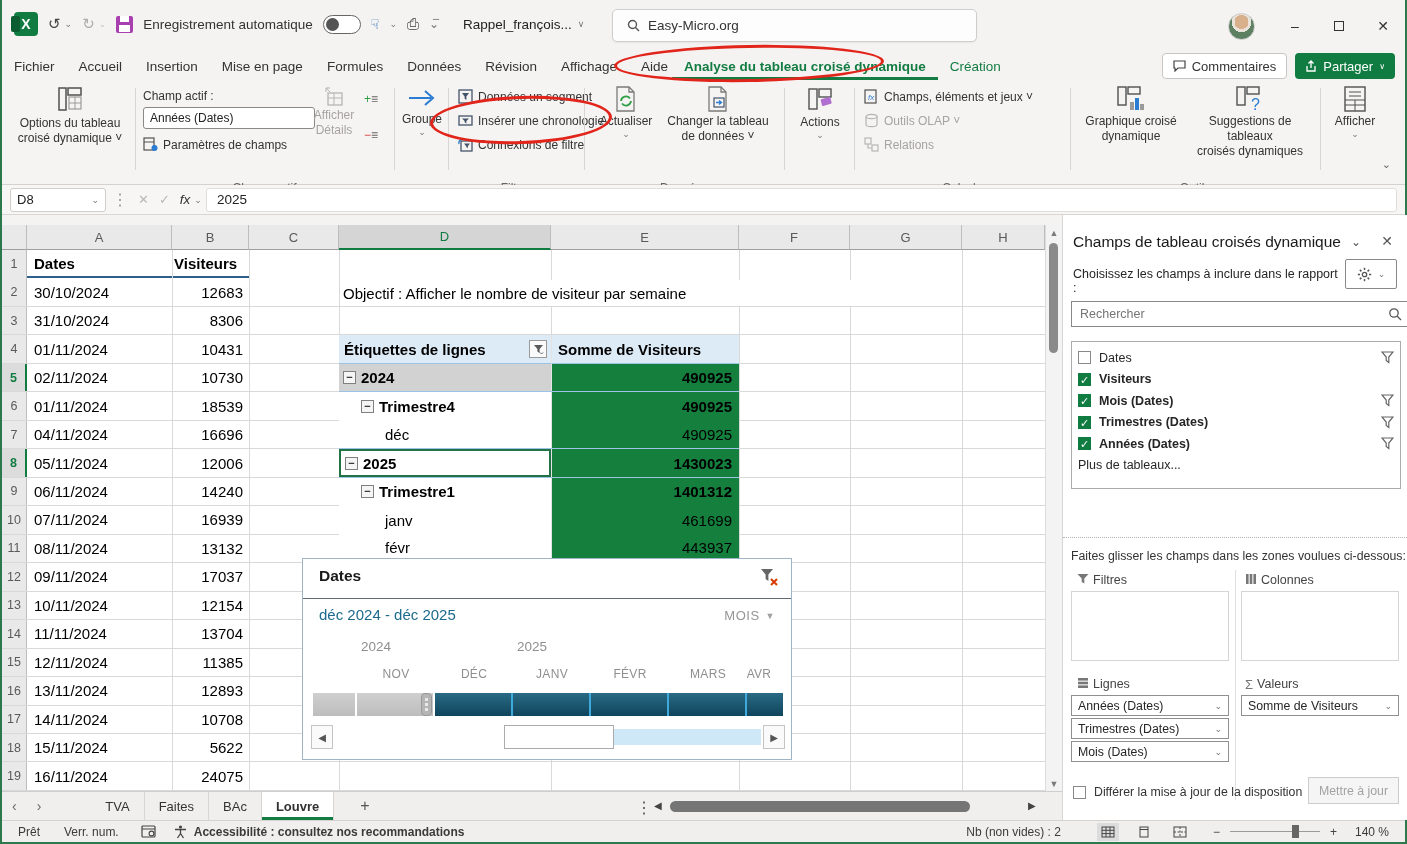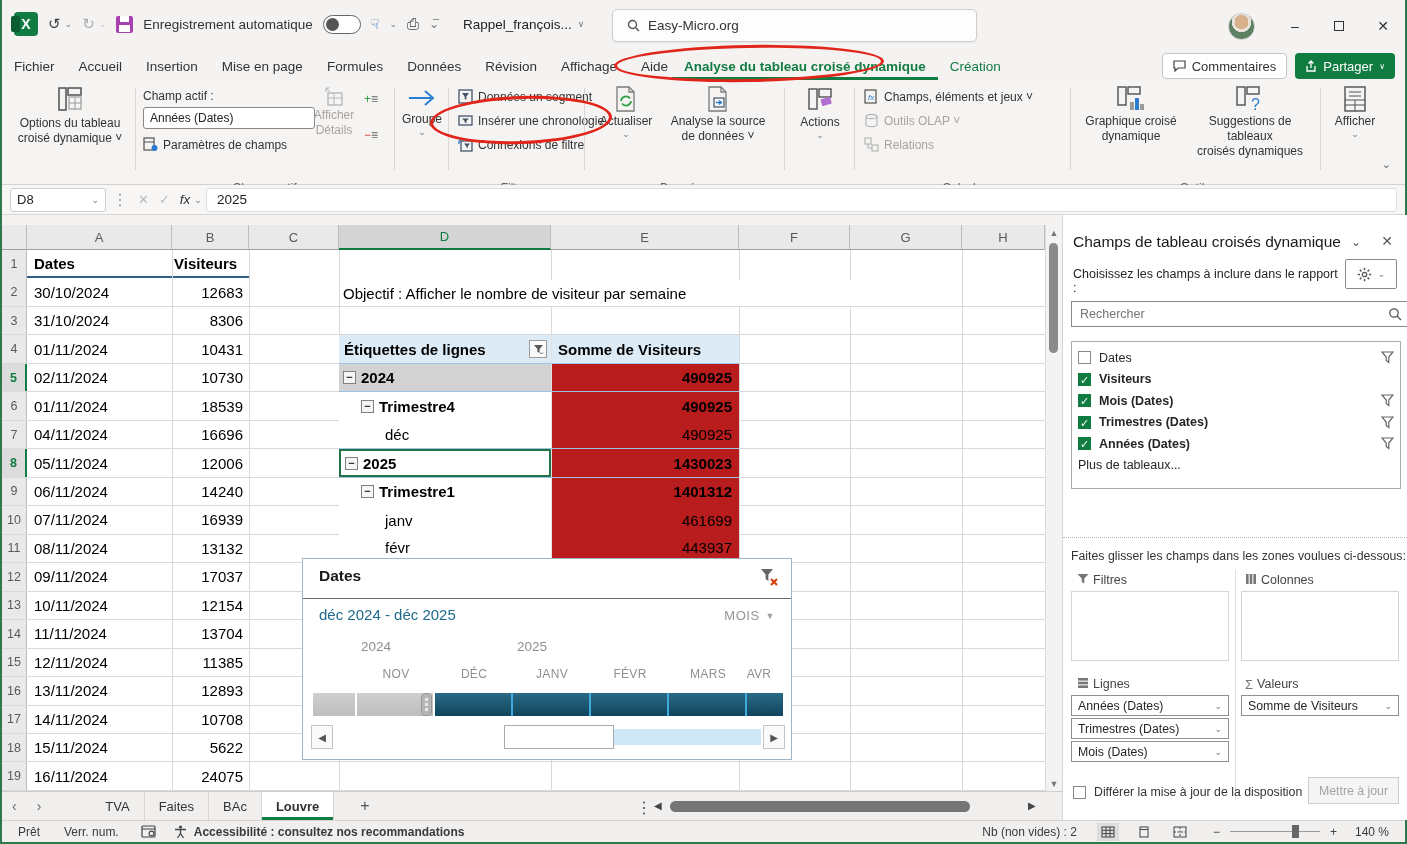--- a/index.html
+++ b/index.html
@@ -54,21 +54,21 @@
   .cB { width:77px; font-size:15px; color:#000; justify-content:flex-end; padding-right:6px; display:flex; align-items:center; flex:none;}
   .hdrcell { font-weight:bold; }
   .gr.hdr { border-bottom:none; }
   .gr.hdr .cA, .gr.hdr .cB { border-bottom:2px solid #2e5f8a; }
   
   #objective { position:absolute; left:341px; top:30px; width:525px; height:26px; background:#fff; font-size:15px; color:#000; display:flex; align-items:center; z-index:5;}
   
   #pivot { position:absolute; left:337px; top:85.4px; width:400px; z-index:6; background:#fff; }
   .prow { display:flex; height:28.47px; }
   .pl { width:212px; display:flex; align-items:center; font-size:15px; color:#000; background:#fff; }
-  .pv { width:188px; display:flex; align-items:center; justify-content:flex-end; padding-right:7px; font-size:15px; color:#000; border-left:1px solid #e3e3e3; background:#b91c1c;padding-left:36px;}
+  .pv { width:188px; display:flex; align-items:center; justify-content:flex-end; padding-right:7px; font-size:15px; color:#000; border-left:1px solid #e3e3e3; background:#15803d;padding-left:36px;}
   .phead .pl,.phead .pv { background:#DDEBF7; font-weight:bold; border-bottom:1px solid #9dc3e6; }
   .b { font-weight:bold; }
   .collapse-box { width:13px; height:13px; border:1px solid #808080; background:#f5f5f5; color:#333; font-size:11px; line-height:11px; display:inline-flex; align-items:center; justify-content:center; margin-right:5px; flex:none;}
   .blue-bottom { border-bottom:1px solid #9dc3e6; }
   .pfilter { width:18px; height:18px; border:1px solid #9a9a9a; background:#fafafa; margin-left:auto; margin-right:4px; display:flex; align-items:center; justify-content:center; }
   
   #vscroll { position:absolute; left:1043px; top:225px; width:16px; height:566px; background:#f3f3f3; border-left:1px solid #dcdcdc; }
   .vthumb { position:absolute; left:3px; width:9px; border-radius:5px; background:#8a8a8a; }
   .sarrow { position:absolute; left:0; width:16px; height:15px; color:#7a7a7a; font-size:9px; display:flex; align-items:center; justify-content:center; }
   
@@ -286,21 +286,21 @@
       <span style="margin-top:2px;">Actualiser</span>
         <span class="chev">⌄</span>
     </div>
     <div class="bigbtn" style="left:658px;width:116px;">
       <svg width="24" height="26" viewBox="0 0 24 26">
           <path d="M3 1h12l5 5v19H3z" fill="none" stroke="#7a7a7a" stroke-width="1.3"></path>
           <path d="M15 1v5h5" fill="none" stroke="#7a7a7a" stroke-width="1.3"></path>
           <rect x="8" y="12" width="10" height="9" fill="none" stroke="#44546a" stroke-width="1.2"></rect>
           <path d="M10 16.5h5M13 14.5l2.5 2-2.5 2" fill="none" stroke="#2b7cd3" stroke-width="1.3"></path>
         </svg>
-      <span style="margin-top:2px;"><span>Analyse la source</span><br><span>de données ˅</span></span>
+      <span style="margin-top:2px;"><span>Changer la tableau</span><br><span>de données ˅</span></span>
     </div>
     <div class="rdivider" style="left:782px;"></div>
 
     <div class="bigbtn" style="left:792px;width:52px;">
       <svg width="26" height="26" viewBox="0 0 26 26">
           <rect x="2" y="3" width="8" height="20" fill="none" stroke="#505050" stroke-width="1.4"></rect>
           <rect x="12" y="3" width="12" height="8" fill="none" stroke="#505050" stroke-width="1.4"></rect>
           <rect x="14" y="12" width="10" height="7" rx="1" transform="rotate(-15 19 15)" fill="#b06ed0"></rect>
         </svg>
       <span style="margin-top:3px;">Actions</span>
@@ -774,21 +774,21 @@
         </svg>
     </span>
     <span style="margin-left:18px;">
       <svg width="13" height="14" viewBox="0 0 13 14">
           <circle cx="6.5" cy="2" r="1.6" fill="#444"></circle>
           <path d="M1 4.5h11M6.5 4.5v4M6.5 8.5L3.5 13M6.5 8.5l3 4.5" stroke="#444" stroke-width="1.3" fill="none"></path>
         </svg>
     </span>
     <span style="margin-left:7px;font-weight:bold;">Accessibilité : consultez nos recommandations</span>
     <div class="flex" style="margin-left:auto;margin-right:10px;gap:2px;">
-      <span style="margin-right:12px;text-align:right;">Nb (non vides) : 2</span>
+      <span style="margin-right:28px;text-align:right;">Nb (non vides) : 2</span>
       <div class="viewicon on">
         <svg width="14" height="12" viewBox="0 0 14 12">
             <rect x="1" y="1" width="12" height="10" fill="none" stroke="#444"></rect>
             <line x1="1" y1="4.3" x2="13" y2="4.3" stroke="#444"></line>
             <line x1="1" y1="7.6" x2="13" y2="7.6" stroke="#444"></line>
             <line x1="5" y1="1" x2="5" y2="11" stroke="#444"></line>
             <line x1="9" y1="1" x2="9" y2="11" stroke="#444"></line>
           </svg>
       </div>
       <div class="viewicon">

